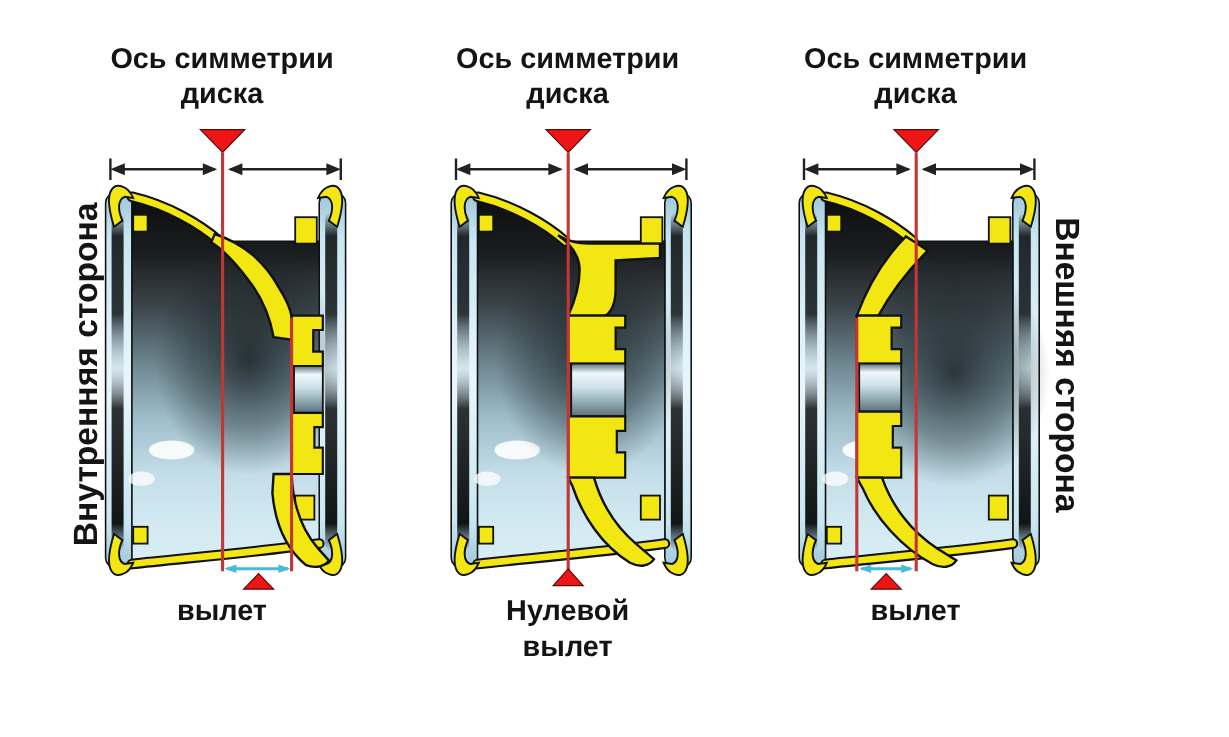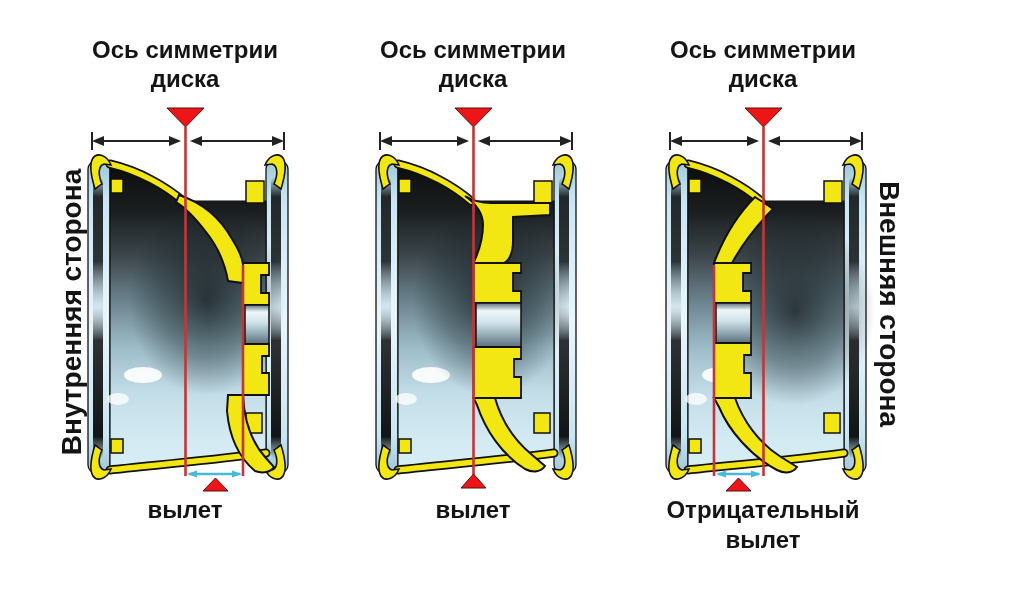--- a/index.html
+++ b/index.html
@@ -183,23 +183,23 @@
 </div>
 <div class="lbl axis-lbl" style="left:648px;">
   <div>Ось симметрии</div>
   <div>диска</div>
 </div>
 
 <div class="lbl offset-lbl" style="left:60px;">
   <div>вылет</div>
 </div>
 <div class="lbl offset-lbl" style="left:348px;">
+  <div>Нулевой</div>
   <div>вылет</div>
 </div>
 <div class="lbl offset-lbl" style="left:638px;">
-  <div>Отрицательный</div>
   <div>вылет</div>
 </div>
 
 <div class="lbl side-lbl side-left">Внутренняя сторона</div>
 <div class="lbl side-lbl side-right">Внешняя сторона</div>
 
 </div>
 
 </body></html>

